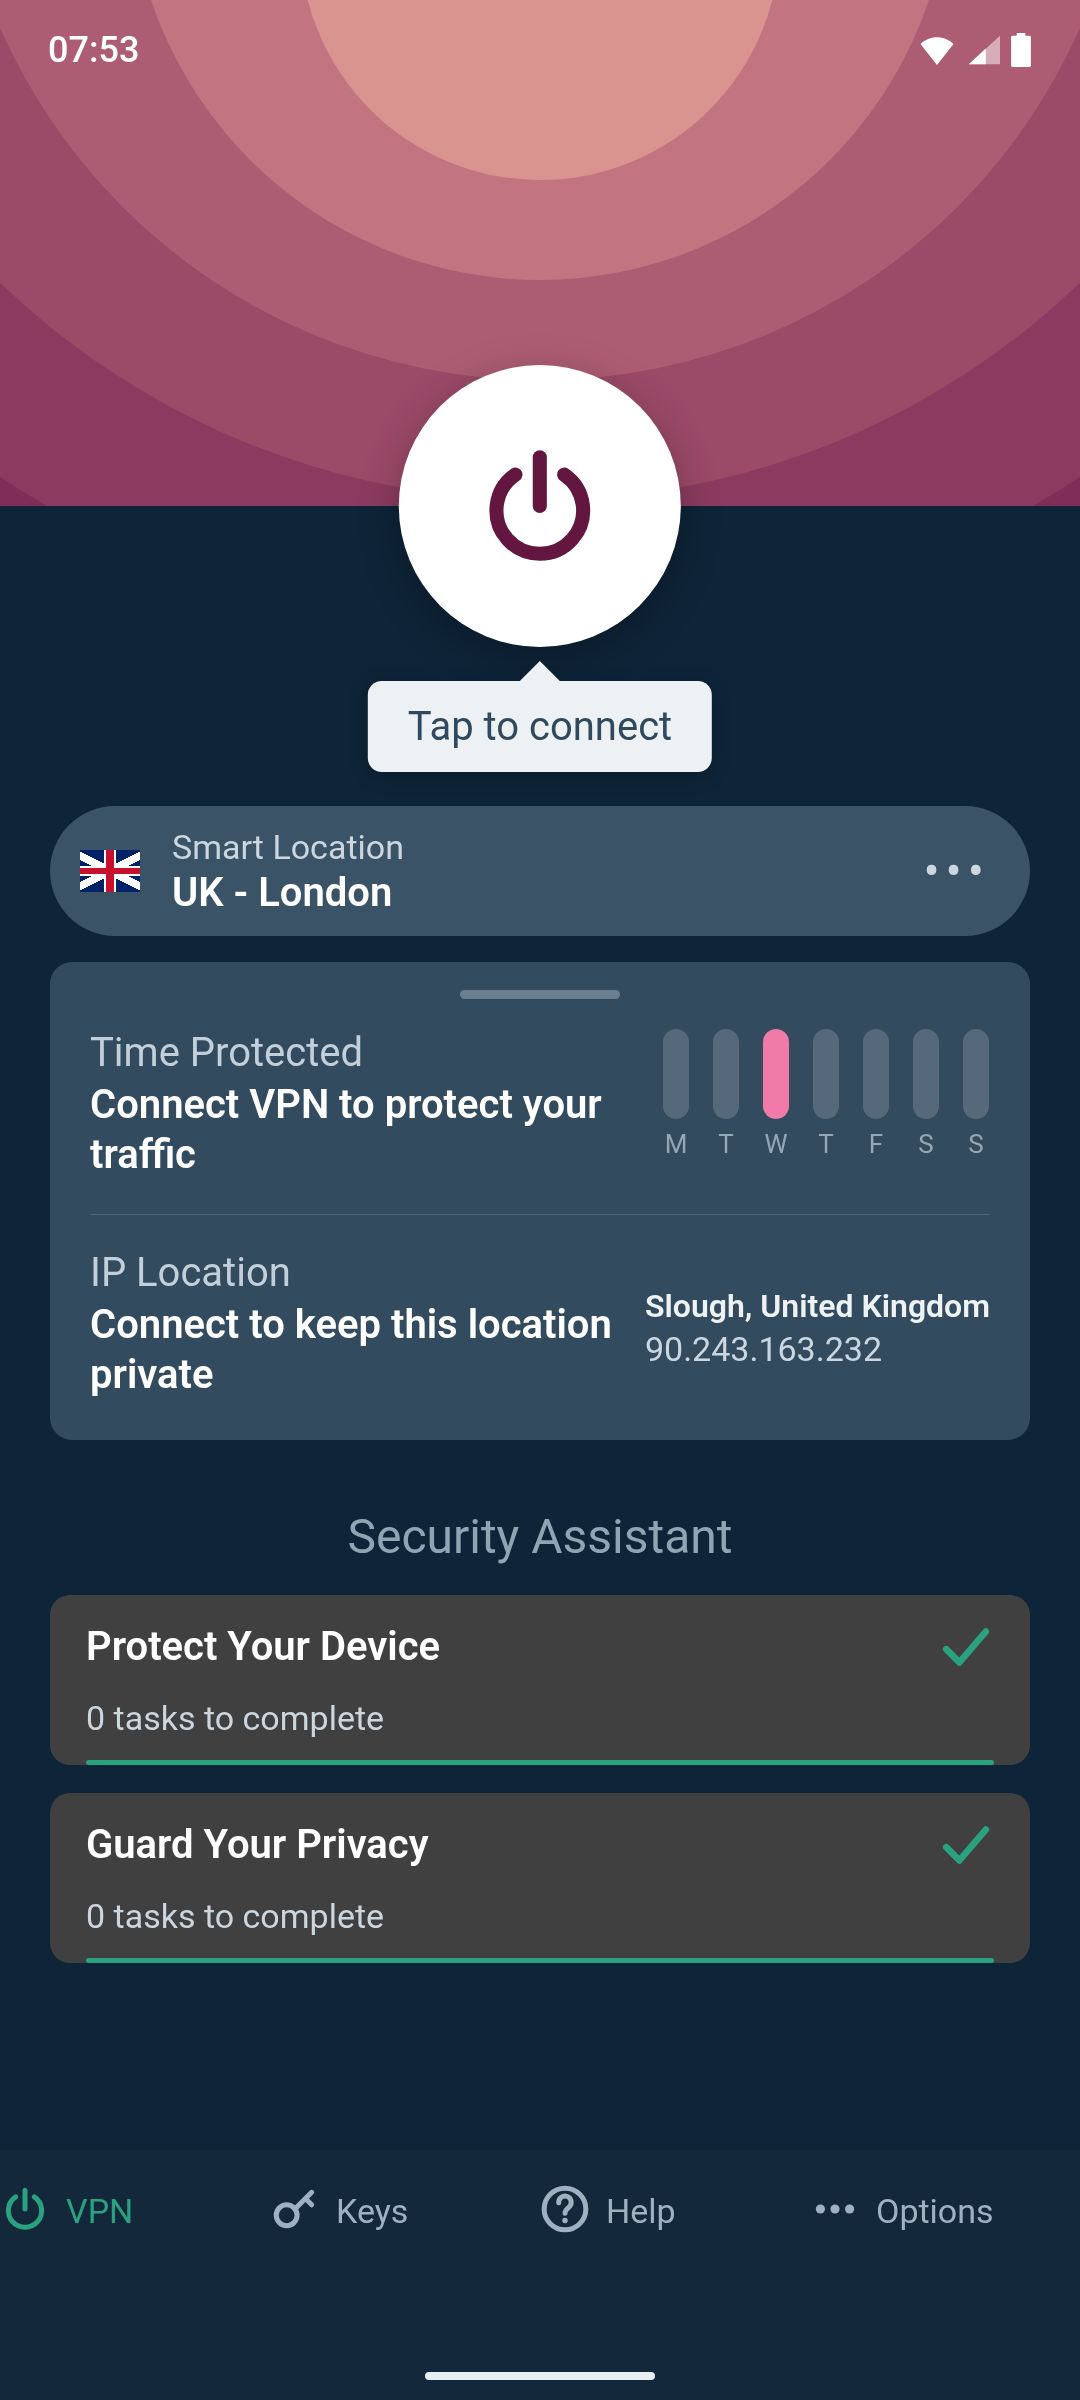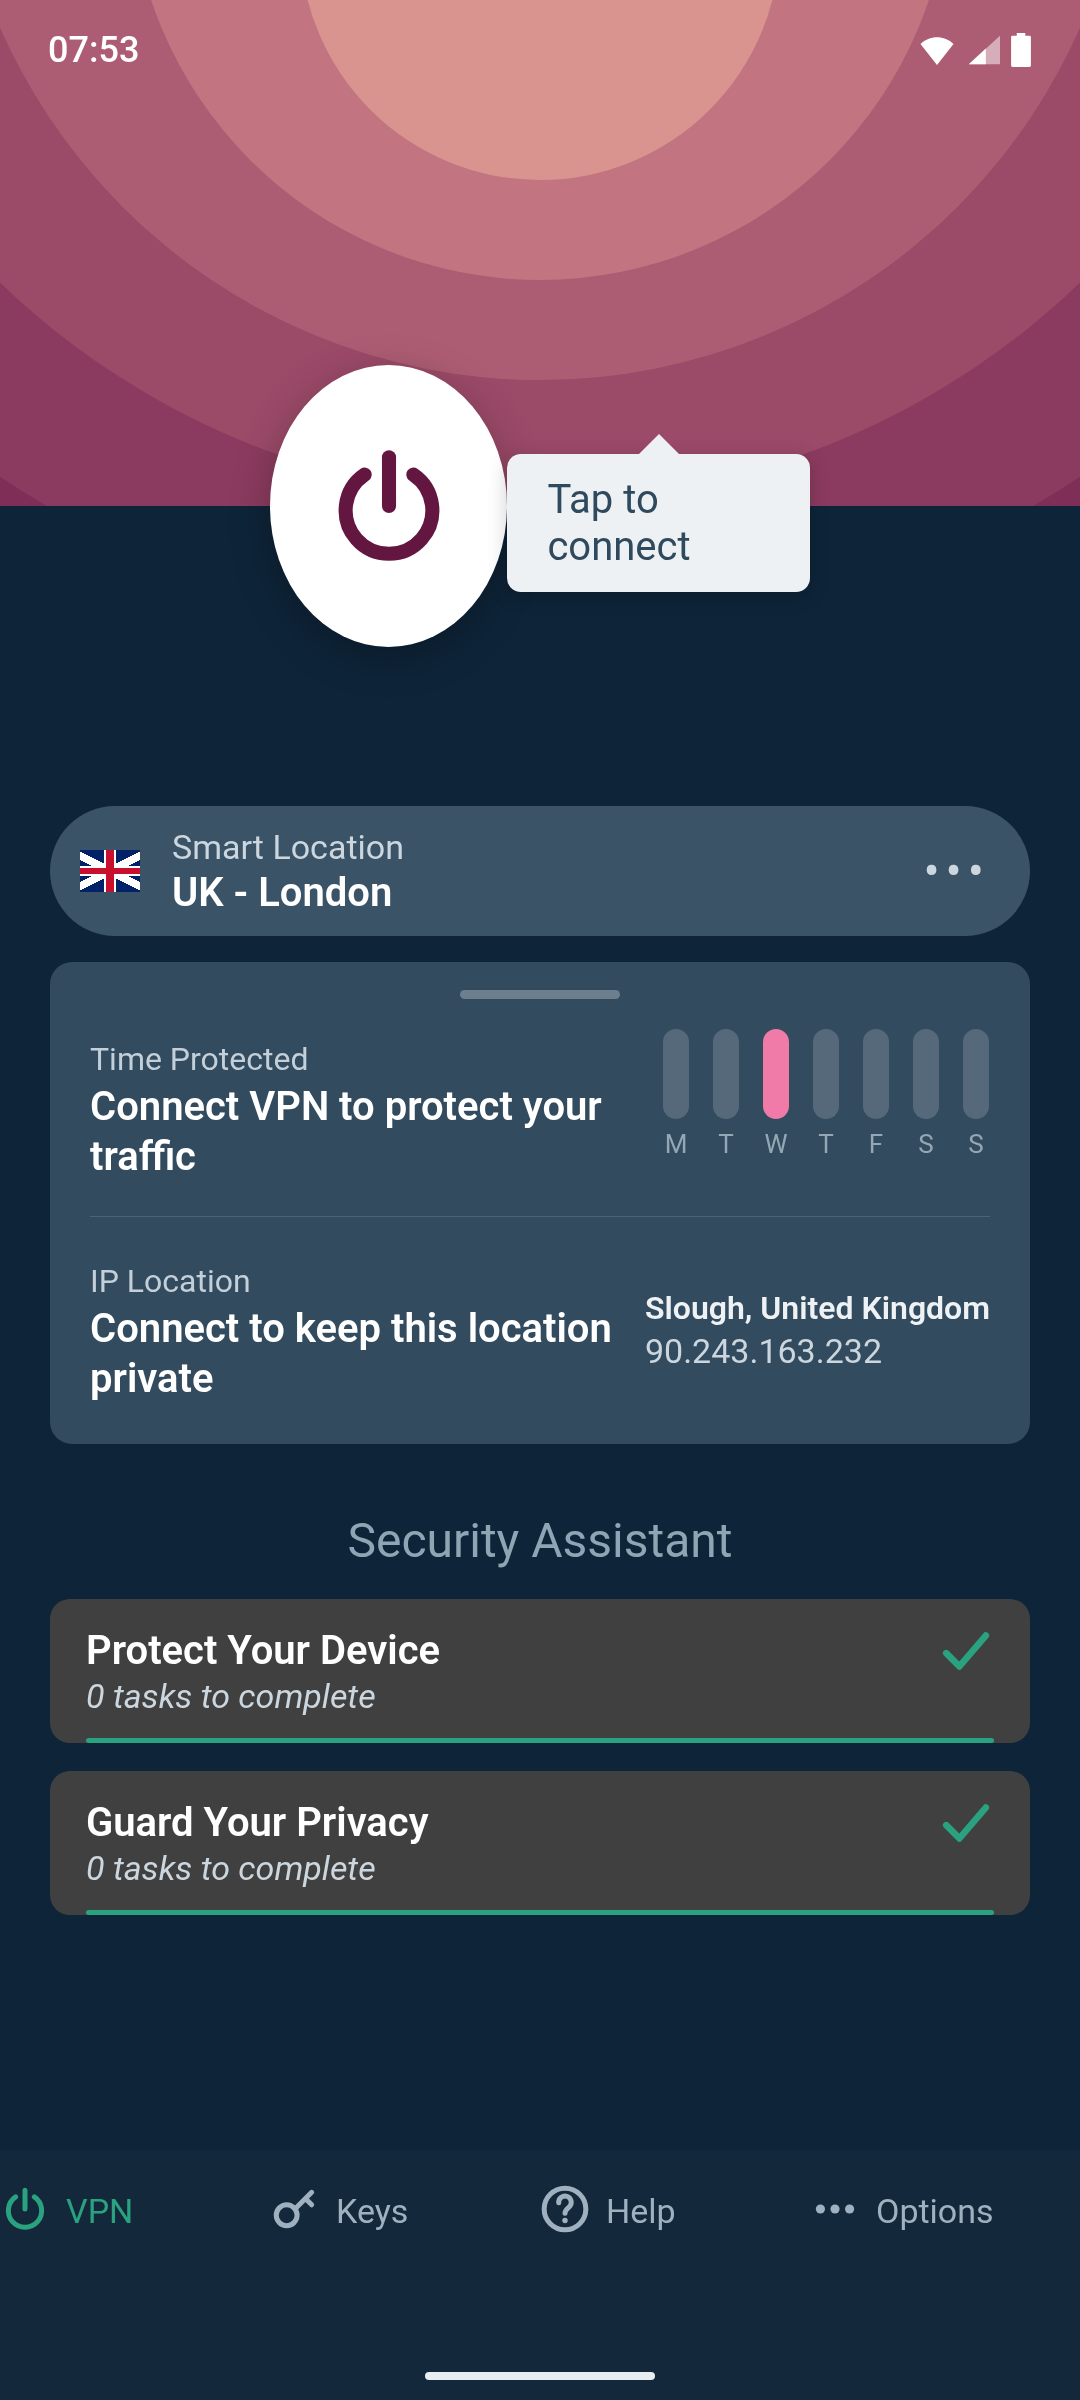--- a/index.html
+++ b/index.html
@@ -37,21 +37,21 @@
   }
   .status-time { font-size: 36px; font-weight: 500; }
   .status-icons { display: flex; align-items: center; gap: 10px; }
   .power-wrap {
     position: absolute;
     left: 50%;
     top: 365px;
     transform: translateX(-50%);
     z-index: 20;
     display: flex;
-    flex-direction: row;
+    flex-direction: column;
     align-items: center;
   }
   .power-button {
     width: 282px; height: 282px;
     border-radius: 50%;
     background: #ffffff;
     display: flex;
     align-items: center;
     justify-content: center;
     box-shadow: 0 10px 40px rgba(0,0,0,0.25);
@@ -122,42 +122,42 @@
   .more-dots { color: #cbd6de; font-size: 48px; letter-spacing: 6px; }
   .stats-card {
     margin: 26px 50px 0;
     background: #324b5e;
     border-radius: 22px;
     padding: 28px 40px 40px;
   }
   .handle { width: 160px; height: 9px; background: #6b7f8f; border-radius: 5px; margin: 0 auto 30px; }
   .stats-row { display: flex; align-items: flex-start; gap: 30px; }
   .stats-text { flex: 1; }
-  .label { font-size: 32px; color: #c4d0d9; margin-top: 11px; }
+  .label { font-size: 40px; color: #c4d0d9; }
   .value { font-size: 40px; font-weight: 600; color: #fff; margin-top: 4px; line-height: 1.25; }
   .bars { display: flex; gap: 22px; align-items: flex-end; }
   .barcol { display: flex; flex-direction: column; align-items: center; width: 28px; }
   .bar { width: 26px; height: 90px; border-radius: 14px; background: #55697a; }
   .bar.active { background: #f07aa8; }
   .barlabel { font-size: 26px; color: #94a7b5; margin-top: 10px; }
   .divider { height: 1px; background: #4c6374; margin: 34px 0; }
   .iprow { display: flex; align-items: flex-start; gap: 30px; }
   .iprow .right { text-align: left; }
   .iploc { font-size: 32px; font-weight: 600; color: #eef2f5; margin-top: 38px; }
   .ipaddr { font-size: 34px; color: #cbd6de; margin-top: 4px; }
   .sec-title { text-align: center; font-size: 48px; color: #90a5b4; margin: 68px 0 30px; }
   .task-card {
     margin: 0 50px 26px;
     background: #404040;
     border-radius: 20px;
     padding: 28px 36px 0;
   }
   .task-head { display: flex; align-items: center; justify-content: space-between; }
   .task-title { font-size: 40px; font-weight: 600; color: #fff; }
-  .task-sub { font-size: 34px; color: #cbd6de; margin-top: 2px; font-style: italic; }
+  .task-sub { font-size: 34px; color: #cbd6de; margin-top: 28px; }
   .task-bar { height: 5px; background: #2aa27f; border-radius: 3px; margin-top: 22px; margin-bottom: 28px; }
   .check { color: #2aa27f; }
   .navbar {
     position: absolute;
     bottom: 0; left: 0; right: 0;
     height: 250px;
     background: #13293b;
     display: flex;
     align-items: flex-start;
     padding-top: 34px;

